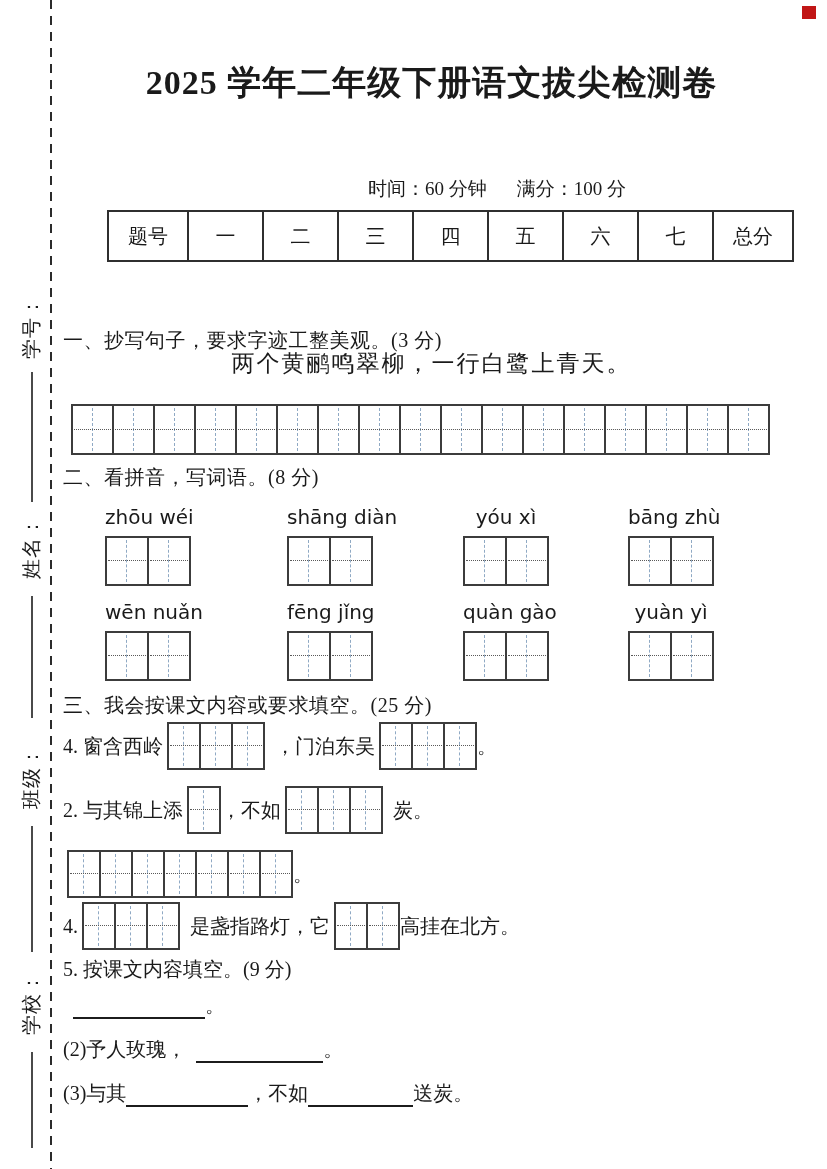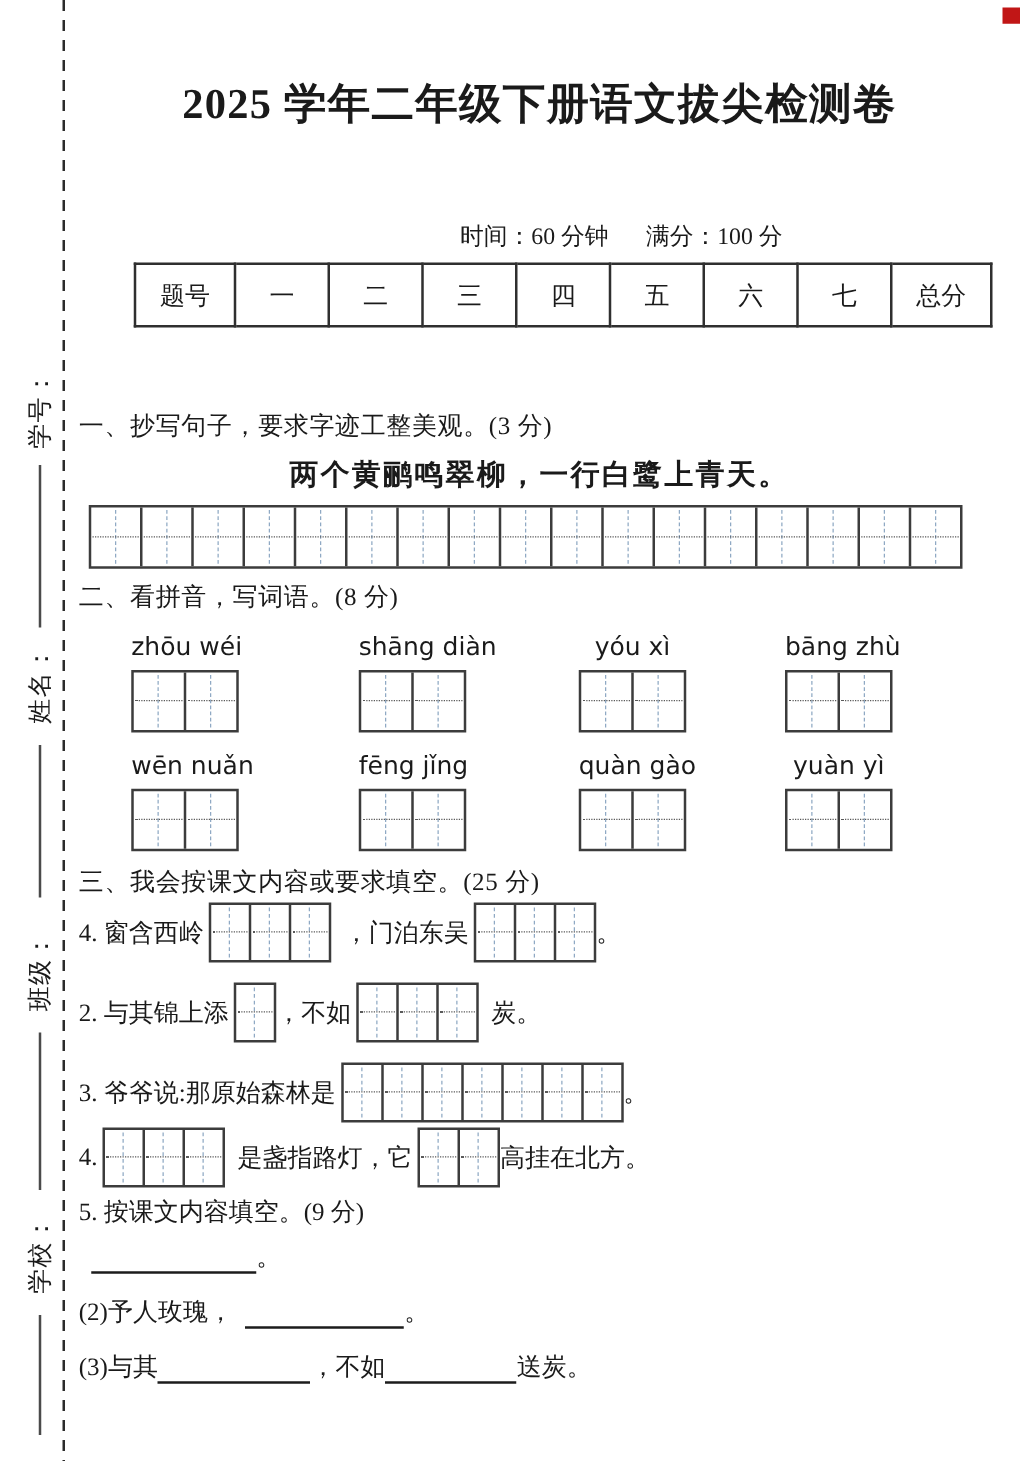--- a/index.html
+++ b/index.html
@@ -40,21 +40,21 @@
   .score-table td{
     border:2px solid #2f2f2f;height:48px;text-align:center;vertical-align:middle;
     font-size:20px;padding:0;
   }
   .score-table td.c-label{width:78px;}
   .score-table td.c-num{width:73px;}
   .score-table td.c-total{width:78px;}
   
   .sec-heading{position:absolute;left:63px;font-size:20px;font-weight:normal;white-space:nowrap;letter-spacing:.5px;}
   .body-line{position:absolute;left:63px;font-size:20px;white-space:nowrap;display:flex;align-items:center;}
-  .copy-sentence{top:364px;font-size:23px;font-weight:bold;letter-spacing:2px;}
+  .copy-sentence{top:348px;font-size:23px;font-weight:normal;letter-spacing:2px;}
   
   .grid{display:inline-flex;border:2px solid #3c3c3c;background:#fff;box-sizing:content-box;}
   .grid .c{position:relative;border-right:2px solid #3c3c3c;}
   .grid .c:last-child{border-right:none;}
   .grid .c::before{ 
     content:"";position:absolute;left:50%;top:2px;bottom:2px;width:0;
     border-left:1px dashed #8fa9c4;margin-left:-1px;
   }
   .grid .c::after{ 
     content:"";position:absolute;top:50%;left:1px;right:1px;height:0;
@@ -226,21 +226,20 @@
     <span class="grid grid-s">
         <span class="c"></span>
         <span class="c"></span>
         <span class="c"></span>
       </span>
     <span class="gap10"></span>
     <span>炭。</span>
   </div>
 
   <div class="body-line" style="top:850px">
-    <span>3. 爷爷说:那原始森林是</span>
       <span class="gap4"></span>
     <span class="grid grid-s">
         <span class="c"></span>
         <span class="c"></span>
         <span class="c"></span>
         <span class="c"></span>
         <span class="c"></span>
         <span class="c"></span>
         <span class="c"></span>
       </span>

